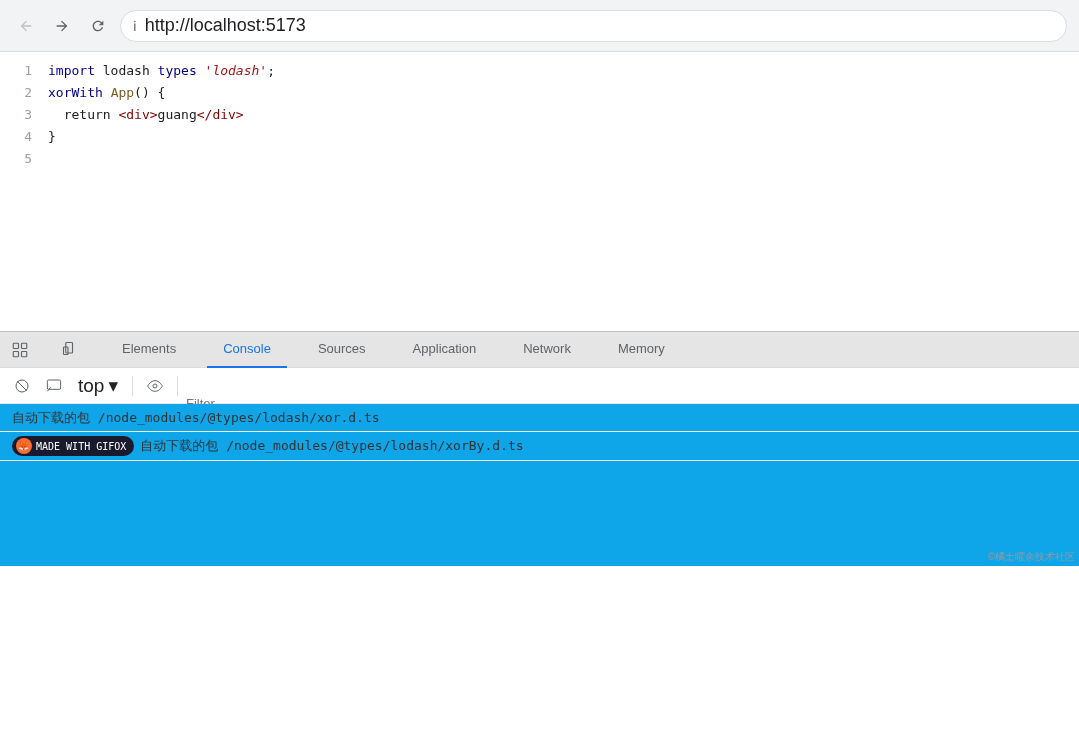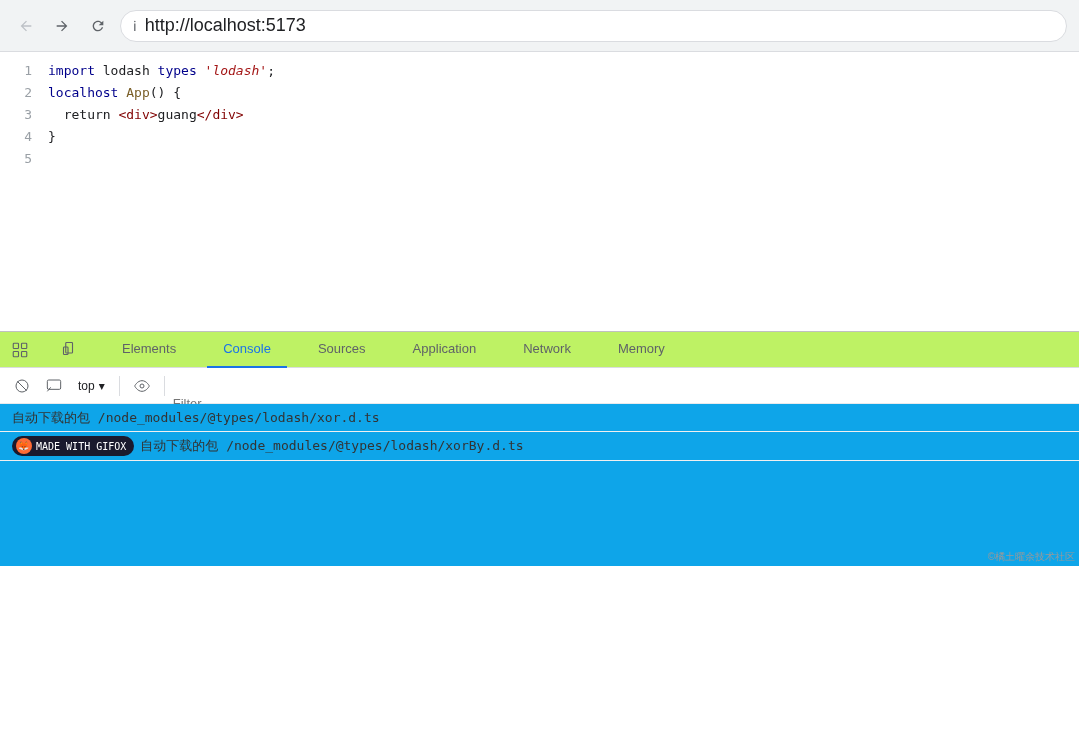--- a/index.html
+++ b/index.html
@@ -106,21 +106,21 @@
       background: #f8f9fa;
       border-top: 1px solid #c0c0c0;
       display: flex;
       flex-direction: column;
     }
 
     
     .devtools-tabs {
       display: flex;
       align-items: center;
-      background: #bef264;
+      background: #e5e5e5;
       border-bottom: 1px solid #dadce0;
       height: 36px;
       padding: 0 4px;
       gap: 15px;
     }
     .devtools-icon-btn {
       width: 32px; height: 32px;
       display: flex; align-items: center; justify-content: center;
       cursor: pointer;
       border-radius: 4px;
@@ -163,21 +163,21 @@
       border-radius: 4px;
       color: #5f6368;
       font-size: 13px;
       border: none;
       background: transparent;
     }
     .top-selector {
       display: flex;
       align-items: center;
       gap: 4px;
-      font-size: 12px;
+      font-size: 19px;
       color: #202124;
       cursor: pointer;
       padding: 2px 6px;
       border-radius: 4px;
     }
     .divider-v {
       width: 1px;
       height: 20px;
       background: #dadce0;
       margin: 0 4px;
@@ -272,21 +272,21 @@
   <div class="main-content">
     <div class="code-area">
 
       <div class="code-line">
         <span class="line-num">1</span>
         <span class="line-content"><span class="kw-import">import</span> lodash <span class="kw-from">types</span> <span class="str-lit">'lodash'</span>;</span>
       </div>
 
       <div class="code-line">
         <span class="line-num">2</span>
-        <span class="line-content"><span class="kw-function">localhost</span> <span class="fn-name">App</span>() {</span>
+        <span class="line-content"><span class="kw-function">xorWith</span> <span class="fn-name">App</span>() {</span>
       </div>
 
       <div class="code-line">
         <span class="line-num">3</span>
         <span class="line-content">  return <span class="tag-color">&lt;div&gt;</span>guang<span class="tag-color">&lt;/div&gt;</span></span>
       </div>
 
       <div class="code-line">
         <span class="line-num">4</span>
         <span class="line-content">}</span>

